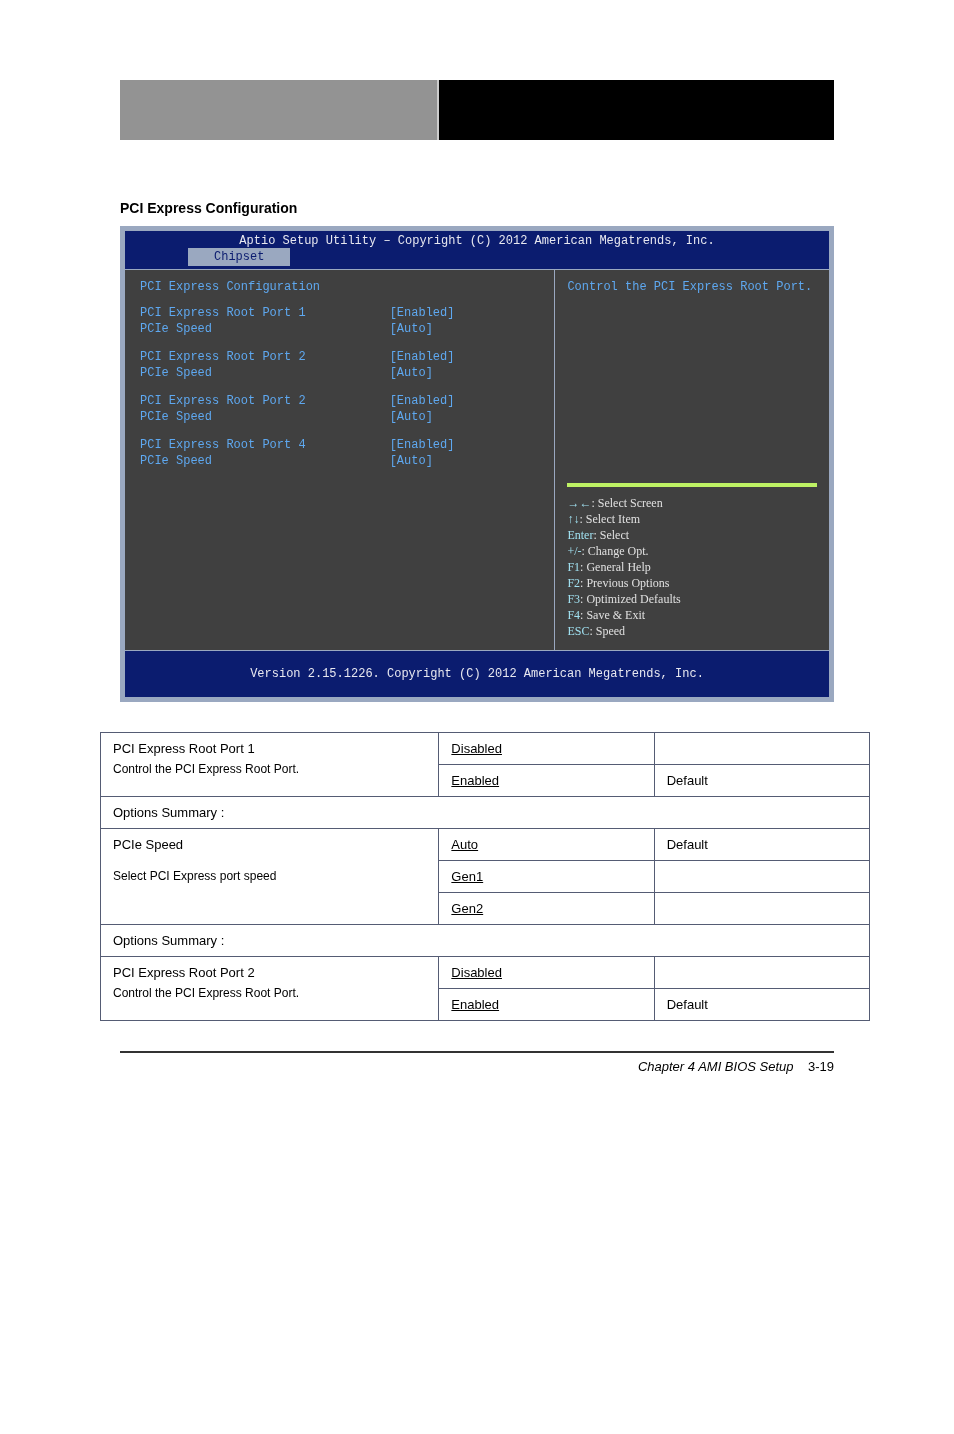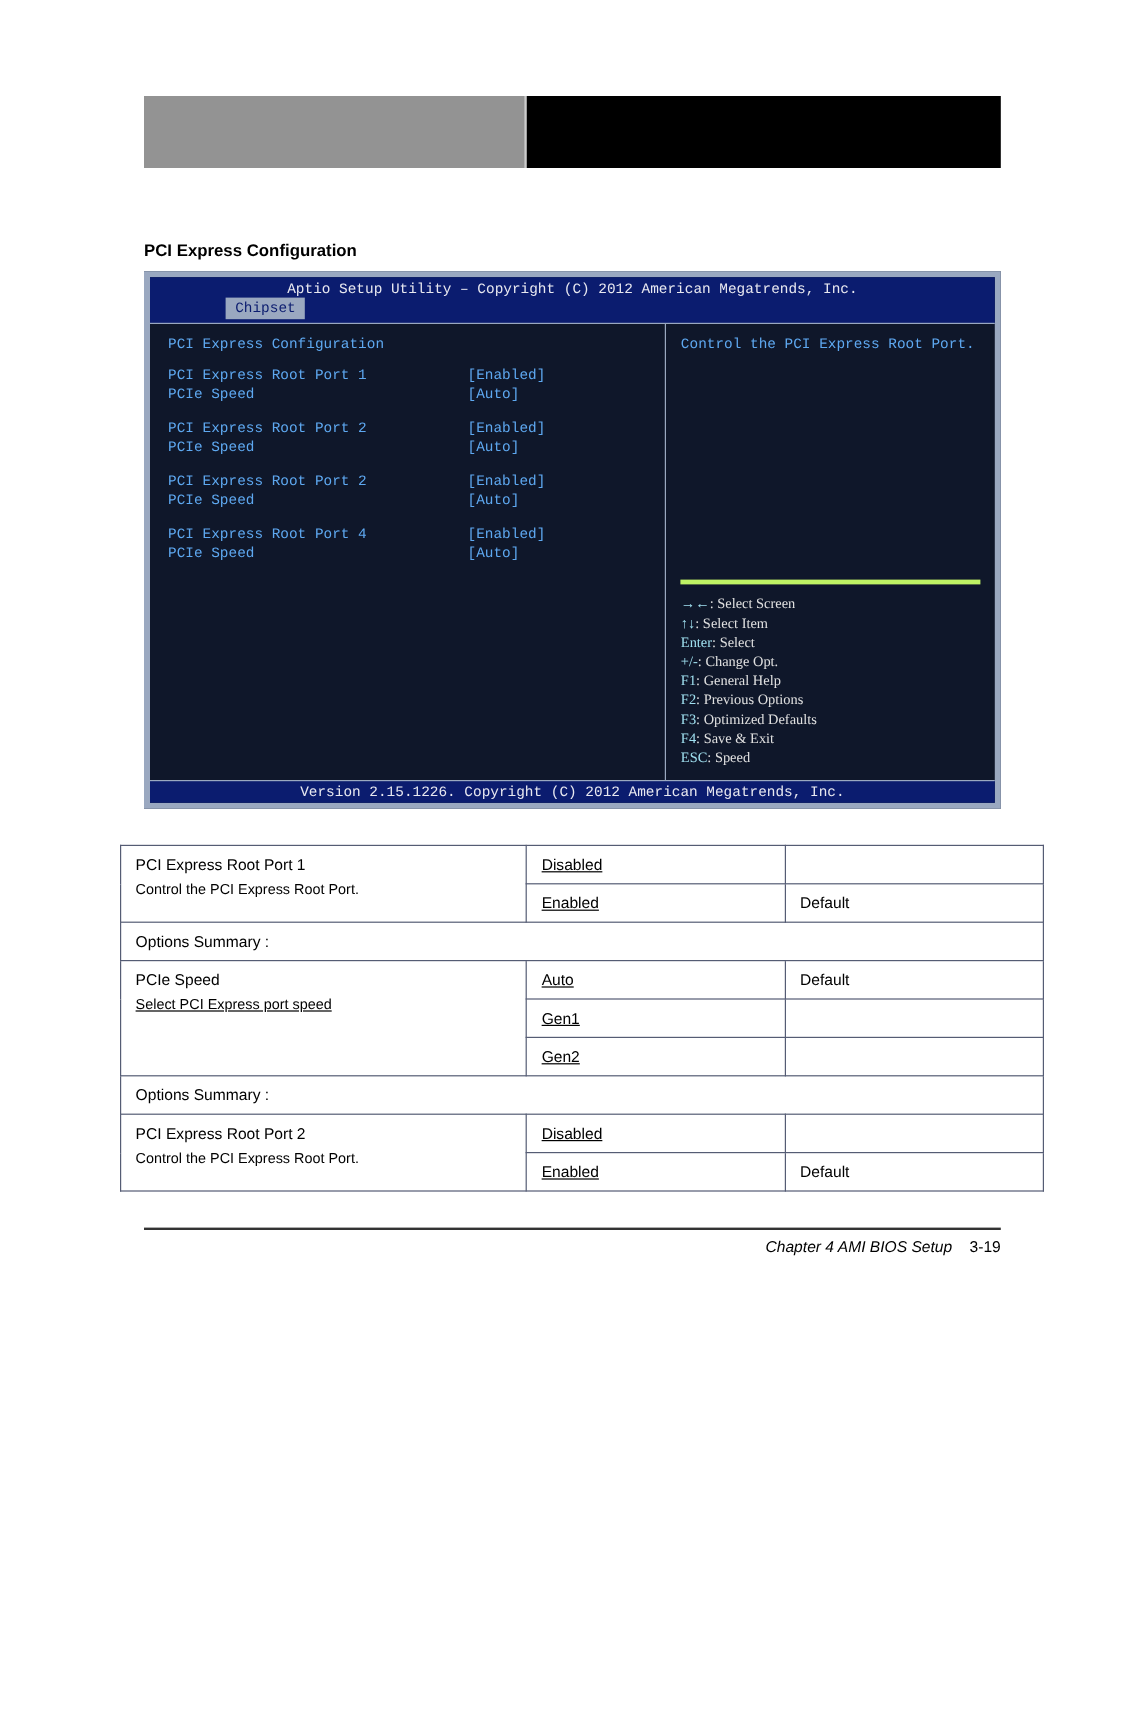--- a/index.html
+++ b/index.html
@@ -32,37 +32,37 @@
   }
   .section-title {
     margin: 60px 120px 10px 120px;
     font-weight: bold;
     font-size: 14px;
     color: #000;
   }
   .bios-screen {
     margin: 10px 120px;
     border: 5px solid #9aa8c0;
-    background: #0f172a;
+    background: #404040;
     font-family: 'Courier New', monospace;
     font-size: 12px;
     color: #c0c0c0;
   }
   .bios-top {
     background: #0b1c6f;
     color: #e8e8f0;
     text-align: center;
     padding: 3px;
     border-bottom: 1px solid #9aa8c0;
   }
   .bios-tab {
     display: inline-block;
     background: #9aa8c0;
     color: #0b1c6f;
-    padding: 2px 8px;
+    padding: 2px 26px;
     margin-left: 60px;
   }
   .bios-body {
     display: flex;
     min-height: 380px;
   }
   .bios-left {
     flex: 1.6;
     padding: 10px 15px;
     border-right: 1px solid #9aa8c0;
@@ -88,21 +88,21 @@
   .bios-spacer { height: 12px; }
   .bios-heading { color: #5ea8f0; margin-bottom: 12px; }
   .bios-help-top { color: #5ea8f0; }
   .bios-help-bottom { color: #e0e0e0; border-top:4px solid #bef264; padding-top:8px; margin-top:52px;font-family:Liberation Serif, serif; }
   .bios-help-bottom div { margin: 1px 0; }
   .key-cyan { color: #a0e0f0; }
   .bios-footer {
     background: #0b1c6f;
     color: #e8e8f0;
     text-align: center;
-    padding: 2px;
+    padding: 16px;
     border-top: 1px solid #9aa8c0;
   }
 
   table.options {
     margin: 30px 100px 20px 100px;
     border-collapse: collapse;
     width: 770px;
     font-size: 13px;
   }
   table.options td, table.options th {
@@ -214,21 +214,21 @@
   <tr>
     <td class="col2">Enabled</td>
     <td class="col3">Default</td>
   </tr>
   <tr class="full-row">
     <td colspan="3">Options Summary :</td>
   </tr>
   <tr>
     <td class="col1" rowspan="3">
       <div>PCIe Speed</div>
-      <div style="margin-top:6px; font-size:12px;text-decoration:underline;">Select PCI Express port speed</div>
+      <div style="margin-top:17px; font-size:12px;">Select PCI Express port speed</div>
     </td>
     <td class="col2">Auto</td>
     <td class="col3">Default</td>
   </tr>
   <tr>
     <td class="col2">Gen1</td>
     <td class="col3"></td>
   </tr>
   <tr>
     <td class="col2">Gen2</td>

